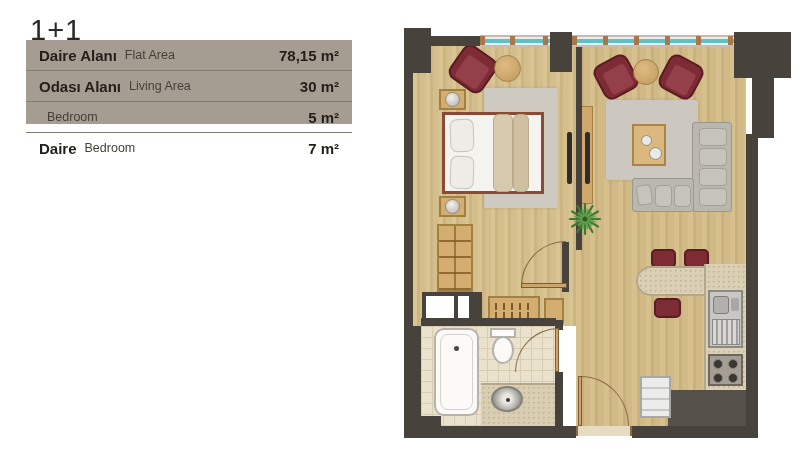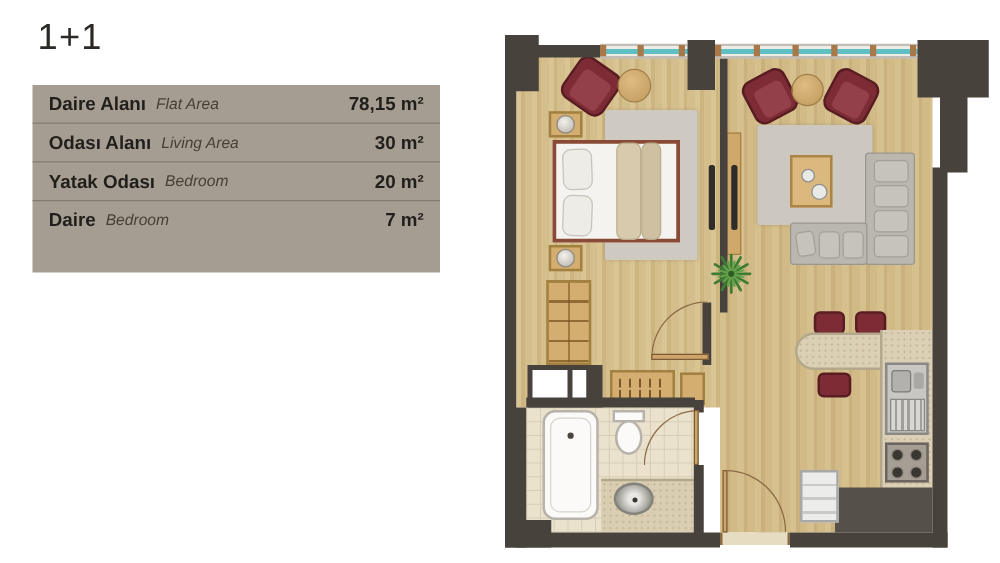--- a/index.html
+++ b/index.html
@@ -1,25 +1,25 @@
 <!DOCTYPE html>
 <html><head>
 <meta charset="utf-8">
 <style>
   html,body{margin:0;padding:0;background:#ffffff;width:800px;height:450px;overflow:hidden;
     font-family:"Liberation Sans","DejaVu Sans",sans-serif;}
   .abs{position:absolute;}
 
   
   #title{left:30px;top:14px;font-size:29px;font-weight:400;color:#2b2925;letter-spacing:1px;}
-  #panel{left:26px;top:68px;width:326px;height:150px;background:#a69d92;}
+  #panel{left:26px;top:40px;width:326px;height:84px;background:#a69d92;}
   .row{display:flex;align-items:center;height:30px;padding:0 13px;border-bottom:1px solid #847c71;}
   .row:last-child{border-bottom:none;}
   .lbl-tr{font-weight:bold;font-size:15px;color:#211f1b;white-space:nowrap;}
-  .lbl-en{font-style:italic;font-size:12.5px;color:#453f37;margin-left:8px;white-space:nowrap;}
+  .lbl-en{font-size:12.5px;color:#453f37;margin-left:8px;white-space:nowrap;}
   .val{margin-left:auto;font-weight:bold;font-size:15px;color:#211f1b;white-space:nowrap;}
 
   
   #plan{left:404px;top:28px;width:388px;height:412px;}
   #plan div,#plan svg{position:absolute;box-sizing:border-box;}
   .wall{background:#48423d;}
   .wood-a{background:repeating-linear-gradient(90deg,#d9c494 0 4px,#cdb582 4px 7px,#d4be8c 7px 13px);}
   .wood-b{background:repeating-linear-gradient(90deg,#d6c08e 0 5px,#c9b07c 5px 8px,#d1ba86 8px 14px);}
   .tile{background-color:#eae2cc;background-image:linear-gradient(#d6cdb3 1px,transparent 1px),linear-gradient(90deg,#d6cdb3 1px,transparent 1px);background-size:11px 11px;}
   .counter{background-color:#dbcfb5;background-image:radial-gradient(#c6b798 1px,transparent 1px);background-size:5px 5px;}
@@ -46,23 +46,22 @@
     <span class="lbl-tr">Daire Alanı</span>
     <span class="lbl-en">Flat Area</span>
     <span class="val">78,15 m²</span>
   </div>
   <div class="row">
     <span class="lbl-tr">Odası Alanı</span>
     <span class="lbl-en">Living Area</span>
     <span class="val">30 m²</span>
   </div>
   <div class="row">
-    <span class="lbl-tr">Yatak Odası</span>
     <span class="lbl-en">Bedroom</span>
-    <span class="val">20 m²</span>
+    <span class="val">5 m²</span>
   </div>
   <div class="row">
     <span class="lbl-tr">Daire</span>
     <span class="lbl-en">Bedroom</span>
     <span class="val">7 m²</span>
   </div>
 </div>
 
 <div class="abs" id="plan">
 

